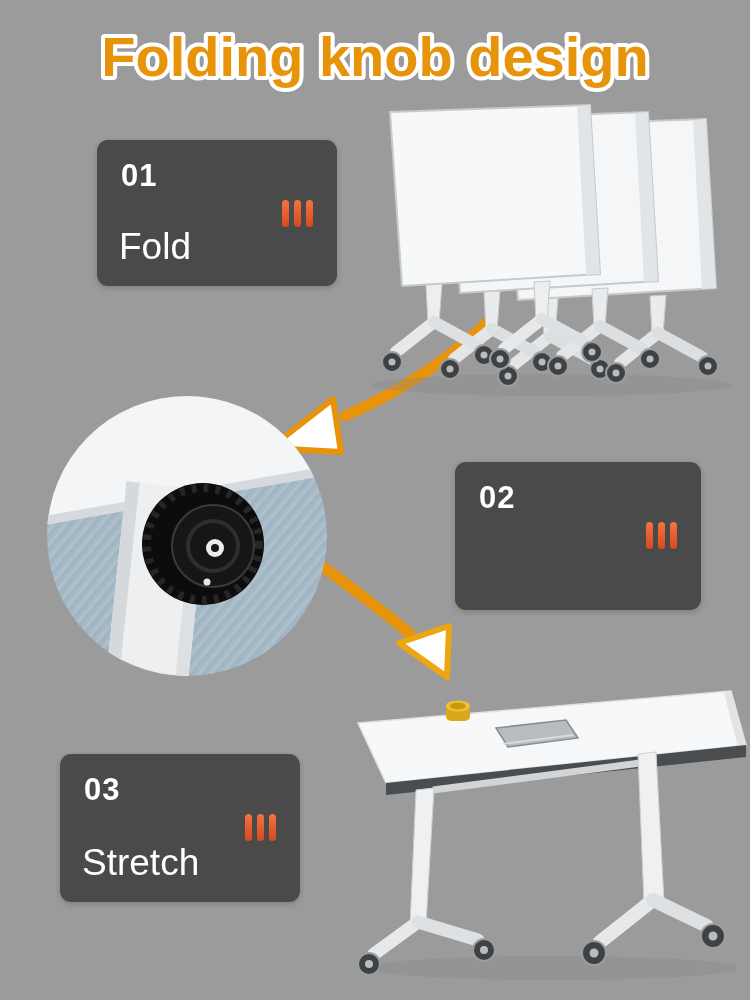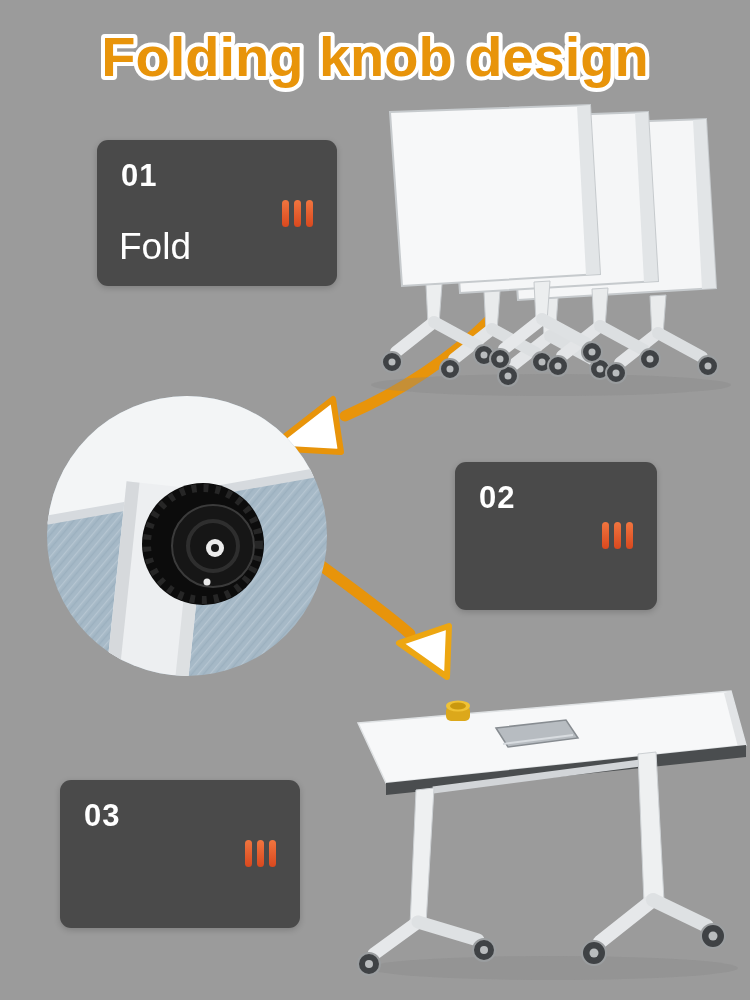--- a/index.html
+++ b/index.html
@@ -12,22 +12,22 @@
   .illus{position:absolute;}
   #folded-tables{left:336px;top:92px;width:404px;height:308px;}
   #knob-circle{left:45px;top:394px;width:284px;height:284px;}
   #open-table{left:338px;top:666px;width:412px;height:324px;}
   #arrows{left:0;top:0;width:750px;height:1000px;pointer-events:none;z-index:5;}
   .step-card{
     position:absolute;background:#4a4a4a;border-radius:11px;z-index:4;
     box-shadow:0 2px 6px rgba(0,0,0,.18);
   }
   #card-1{left:60px;top:140px;width:240px;height:146px;margin-left:37px;}
-  #card-2{left:455px;top:462px;width:202px;height:148px;}
-  #card-3{left:60px;top:780px;width:240px;height:148px;}
+  #card-2{left:455px;top:462px;width:246px;height:148px;}
+  #card-3{left:60px;top:754px;width:240px;height:148px;}
   .step-number{
     position:absolute;top:18px;left:24px;color:#fff;
     font-size:31px;font-weight:600;letter-spacing:1px;
   }
   .step-label{
     position:absolute;bottom:18px;left:22px;color:#fff;
     font-size:37px;font-weight:400;
   }
   .bars{position:absolute;right:24px;top:60px;display:flex;gap:5px;}
   .bars span{
@@ -199,20 +199,21 @@
     </g>
     <g>
       <polygon points="158,62 228,54 240,72 170,81" fill="#b7bcc1" stroke="#878c91" stroke-width="1.5"></polygon>
       <line x1="165" y1="78" x2="235" y2="69" stroke="#d8dce0" stroke-width="2"></line>
     </g>
   </svg>
 
   
   <div class="step-card" id="card-3">
     <div class="step-number">03</div>
+    <div class="step-label">Stretch</div>
     <div class="bars">
         <span></span>
         <span></span>
         <span></span>
       </div>
   </div>
 
   
   <svg id="arrows" viewBox="0 0 750 1000">
     <g>

